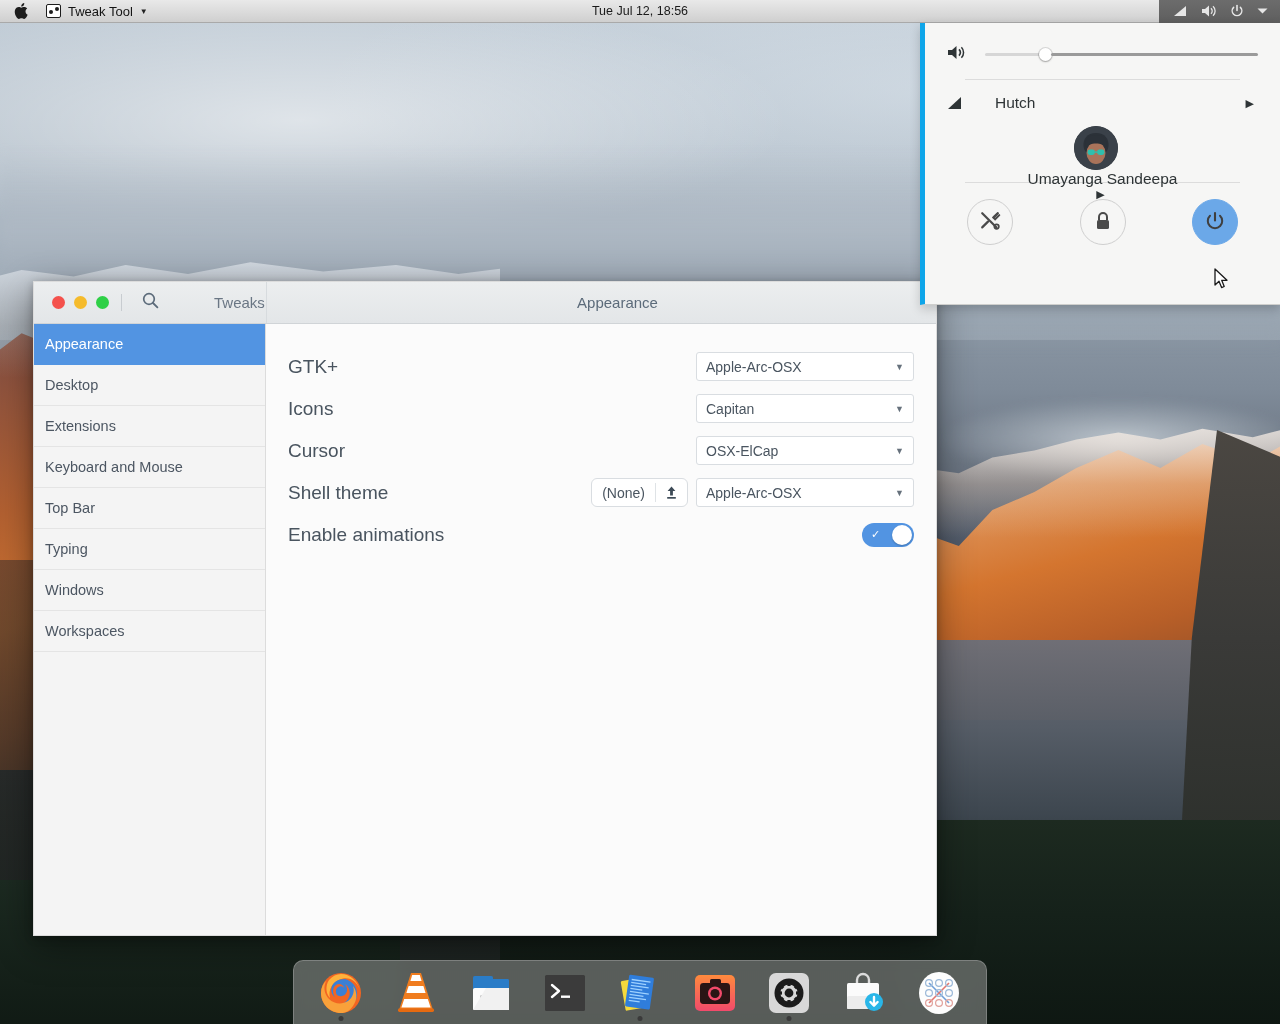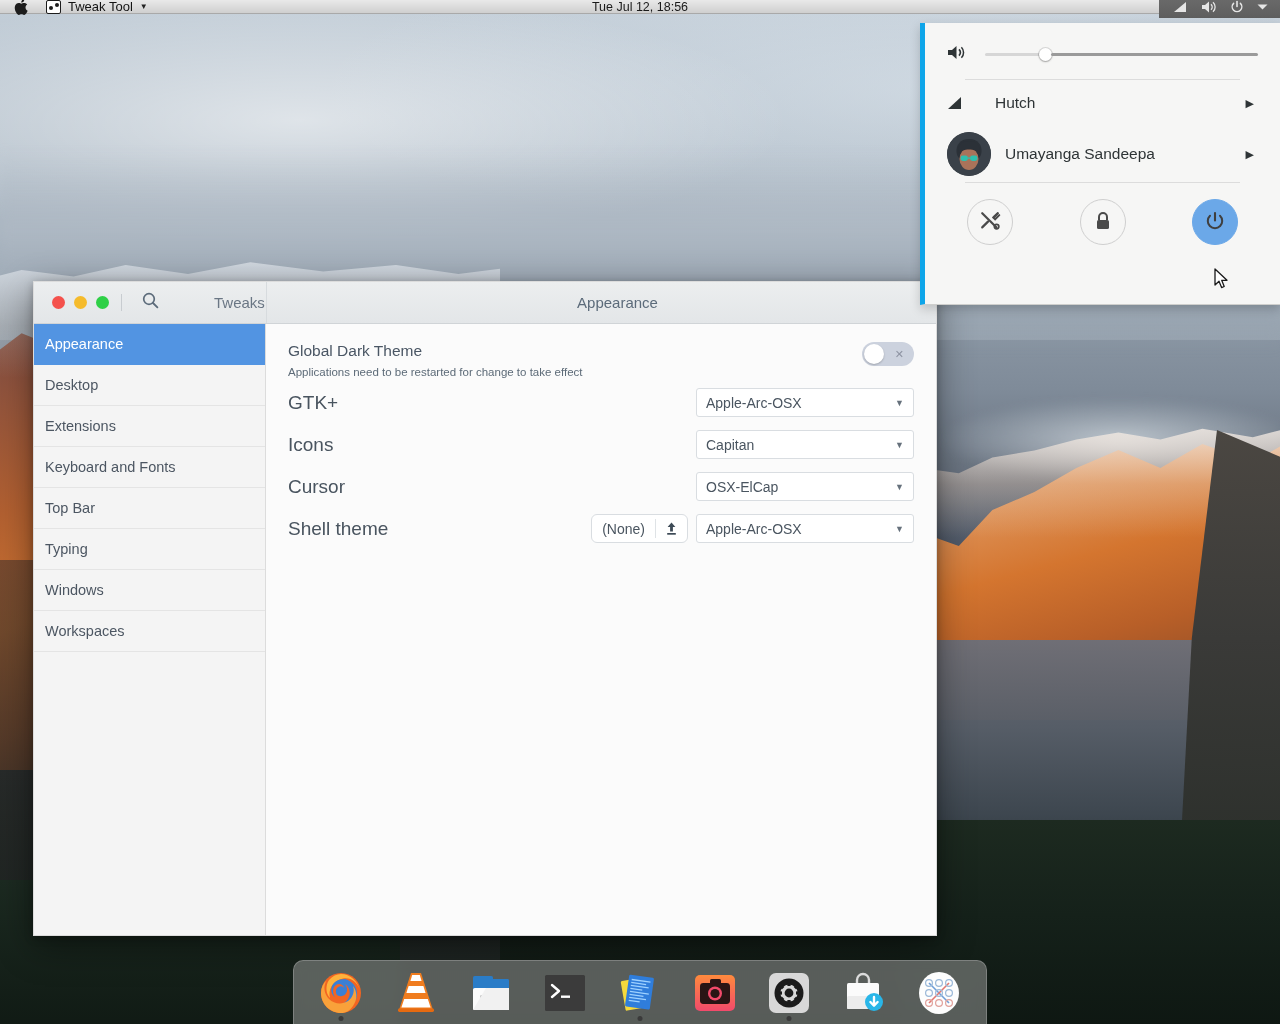--- a/index.html
+++ b/index.html
@@ -79,21 +79,21 @@
     background: linear-gradient(to bottom, #1c2a21 0%, #101a14 100%);
   }
   .wp-mist {
     left: 880px; top: 380px; width: 400px; height: 120px;
     background: radial-gradient(ellipse 260px 60px at 240px 60px, rgba(220,228,234,.7), rgba(220,228,234,0) 70%);
     filter: blur(4px);
   }
 
   
   #topbar {
-    position: absolute; left: 0; top: 0; width: 1280px; height: 14px;
+    position: absolute; left: 0; top: 0; width: 1280px; height: 23px;
     background: linear-gradient(to bottom, #e9e9e9 0%, #dcdcdc 50%, #cfcfcf 100%);
     border-bottom: 1px solid #a9a9a9;
     display: flex; align-items: center;
     font-size: 12px; color: #1c1c1c;
     z-index: 40;
   }
   #topbar .tb-left { display: flex; align-items: center; gap: 0px; padding-left: 8px; }
   .tb-apple { padding: 0 12px 0 6px; display: flex; align-items: center; }
   .tb-app { display: flex; align-items: center; gap: 7px; padding: 0 6px; height: 23px; }
   .tb-app-name { font-size: 13px; color: #141414; }
@@ -141,21 +141,21 @@
     margin: 0 -1px; flex: none;
   }
   .sm-sep { height: 1px; background: #dcdcdc; margin: 0 18px; }
   .sm-row {
     display: flex; align-items: center; height: 46px; gap: 0;
     cursor: default;
   }
   .sm-row .sm-icon { width: 48px; display: flex; align-items: center; }
   .sm-row .sm-label { flex: 1; font-size: 15.5px; color: #2e3436; }
   .sm-row .sm-arrow { color: #2e3436; font-size: 11px; padding-right: 4px; }
-  .sm-avatar-row { height: 56px; }
+  .sm-avatar-row { height: 56px; flex-direction: column; }
   .sm-avatar {
     width: 44px; height: 44px; border-radius: 50%; overflow: hidden; flex: none;
     background: #333a41; position: relative; margin-right: 14px;
   }
   .sm-actions { display: flex; align-items: center; justify-content: space-between; padding: 16px 20px 0 20px; }
   .sm-btn {
     width: 46px; height: 46px; border-radius: 50%;
     border: 1px solid #cfcfcf; background: transparent;
     display: flex; align-items: center; justify-content: center;
   }
@@ -439,47 +439,37 @@
       <div class="side-item active">
           <span>Appearance</span>
         </div>
       <div class="side-item">
           <span>Desktop</span>
         </div>
       <div class="side-item">
           <span>Extensions</span>
         </div>
       <div class="side-item">
-          <span>Keyboard and Fonts</span>
+          <span>Keyboard and Mouse</span>
         </div>
       <div class="side-item">
           <span>Top Bar</span>
         </div>
       <div class="side-item">
           <span>Typing</span>
         </div>
       <div class="side-item">
           <span>Windows</span>
         </div>
       <div class="side-item">
           <span>Workspaces</span>
         </div>
     </div>
 
     <div id="tw-content">
-      <div class="row-dark">
-        <div>
-          <div class="title">Global Dark Theme</div>
-          <div class="subtitle">Applications need to be restarted for change to take effect</div>
-        </div>
-        <div class="toggle off">
-          <span class="knob"></span>
-          <span class="mark">✕</span>
-        </div>
-      </div>
 
 
       <div class="pref-row">
         <span class="pref-label">GTK+</span>
         <span class="pref-ctrls">
           <span class="combo">
             <span>Apple-Arc-OSX</span>
             <span class="arrow">▼</span>
           </span>
         </span>
@@ -518,20 +508,27 @@
               </svg>
             </span>
           </span>
           <span class="combo">
             <span>Apple-Arc-OSX</span>
             <span class="arrow">▼</span>
           </span>
         </span>
       </div>
 
+      <div class="pref-row">
+        <span class="pref-label">Enable animations</span>
+        <span class="toggle on">
+          <span class="knob"></span>
+          <span class="mark">✓</span>
+        </span>
+      </div>
     </div>
   </div>
 </div>
 
 <div id="dock">
 
   <div class="dockitem">
     <span class="ic">
       <svg width="46" height="46" viewBox="0 0 46 46">
         <circle cx="23" cy="23" r="20" fill="#f26522"></circle>

